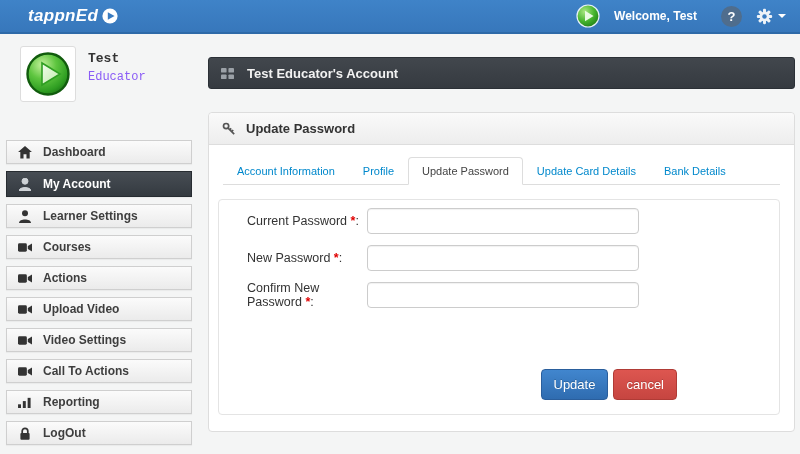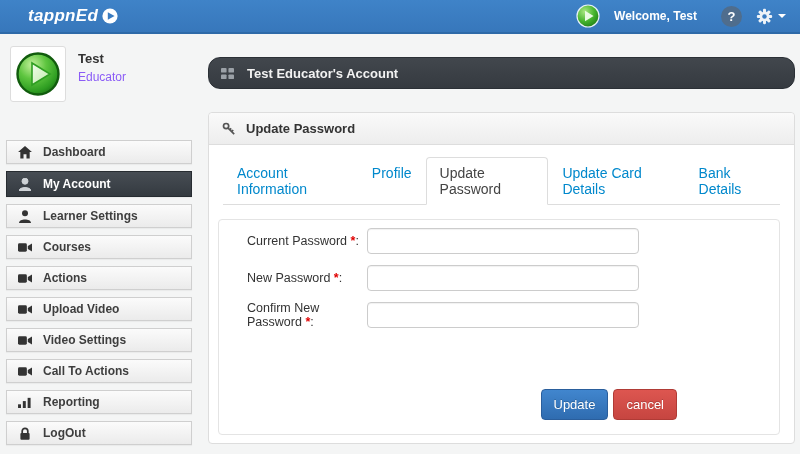--- a/index.html
+++ b/index.html
@@ -16,52 +16,52 @@
   .welcome { color:#fff; font-size:12px; font-weight:bold; margin-right:10px; }
   .help-badge { width:21px; height:21px; border-radius:50%; background:#4f6d8d;
     color:#fff; font-size:13px; font-weight:bold; display:flex; align-items:center;
     justify-content:center; cursor:pointer; }
   .gear-wrap { display:flex; align-items:center; gap:5px; cursor:pointer; }
   .caret { width:0; height:0; border-left:4px solid transparent; border-right:4px solid transparent;
     border-top:4px solid #fff; }
 
   
   .sidebar { position:absolute; left:0; top:36px; width:200px; bottom:0; }
-  .profile-card { display:flex; margin:10px 8px 0 10px; }
+  .profile-card { display:flex; margin:10px 8px 0 20px;font-family:Liberation Mono, monospace; }
   .avatar-box { width:56px; height:56px; background:#fff; border:1px solid #ddd;
     border-radius:3px; display:flex; align-items:center; justify-content:center; }
   .profile-text { margin-left:12px; padding-top:5px; }
   .profile-name { font-size:13px; font-weight:bold; color:#333; }
   .profile-role { font-size:12px; color:#8b5cf6; margin-top:4px; }
   .menu { margin-top:38px; }
   .menu-item { height:24px; margin:0 8px 7px 6px; border:1px solid #cfcfcf; border-radius:0;
     background:linear-gradient(#fbfbfb,#ebebeb); display:flex; align-items:center;
     padding:0 10px; gap:11px; cursor:pointer; box-shadow:0 1px 1px rgba(0,0,0,.04); }
   .menu-item .mi-label { font-size:12px; font-weight:bold; color:#3e3e3e; }
   .menu-item .mi-icon { width:15px; display:flex; justify-content:center; }
   .menu-item.active { background:linear-gradient(#474d54,#343a40); border-color:#272c31; height:26px; }
   .menu-item.active .mi-label { color:#fff; }
   .menu-item.active svg * { fill:#cfd3d7; stroke:#cfd3d7; }
 
   
   .content { position:absolute; left:208px; top:36px; width:587px; }
-  .page-title-bar { margin-top:21px; height:32px; border-radius:12px;
+  .page-title-bar { margin-top:21px; height:32px; border-radius:3px;
     background:linear-gradient(#42474d,#353a40); border:1px solid #2b3036;
     display:flex; align-items:center; padding:0 12px; gap:13px; }
   .page-title { color:#f2f2f2; font-size:13px; font-weight:bold; }
 
   .panel { margin-top:23px; background:#fff; border:1px solid #ddd; border-radius:4px;
-    padding-bottom:8px; }
+    padding-bottom:16px; }
   .panel-header { height:32px; background:linear-gradient(#fafafa,#ededed);
     border-bottom:1px solid #ddd; border-radius:4px 4px 0 0; display:flex;
     align-items:center; padding:0 13px; gap:10px; }
   .panel-title { font-size:13px; font-weight:bold; color:#333; }
 
   .tabs { display:flex; border-bottom:1px solid #ddd; margin:12px 14px 0 14px; }
-  .tab { padding:7px 13px 7px 13px; font-size:14px; color:#0088cc; cursor:pointer;
+  .tab { padding:7px 13px 7px 13px; font-size:11px; color:#0088cc; cursor:pointer;
     border:1px solid transparent; margin-bottom:-1px; }
   .tab.active { color:#444; background:#fff; border-color:#ddd #ddd #fff #ddd;
     border-radius:4px 4px 0 0; cursor:default; }
 
   .form-box { margin:14px 14px 0 9px; border:1px solid #e4e4e4; border-radius:4px;
     padding:8px 0 14px 0; }
   .form-row { display:flex; align-items:center; height:26px; margin-bottom:11px; }
   .form-label { width:148px; padding-left:28px; font-size:12.5px; color:#333; }
   .req { color:#e00000; font-weight:bold; }
   .form-input { width:272px; height:26px; border:1px solid #ccc; border-radius:4px;

